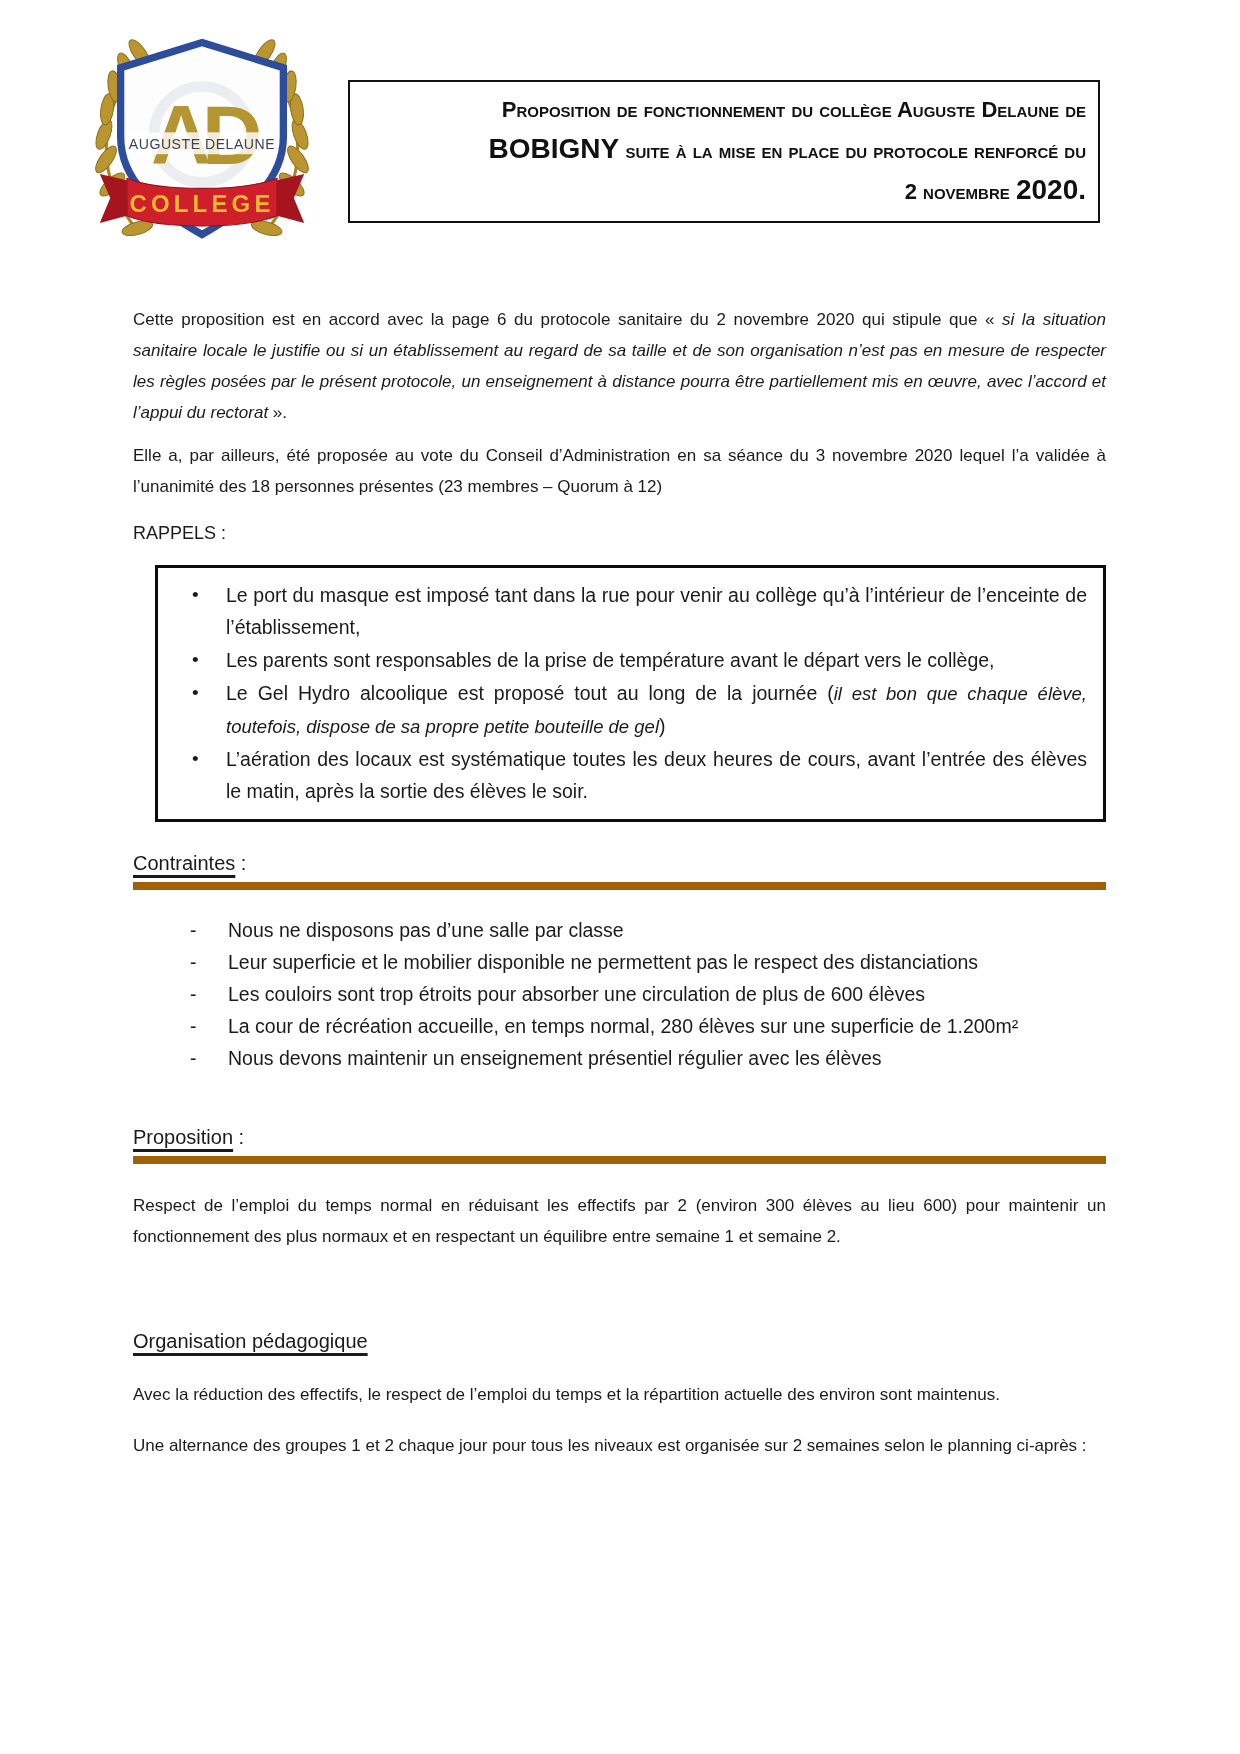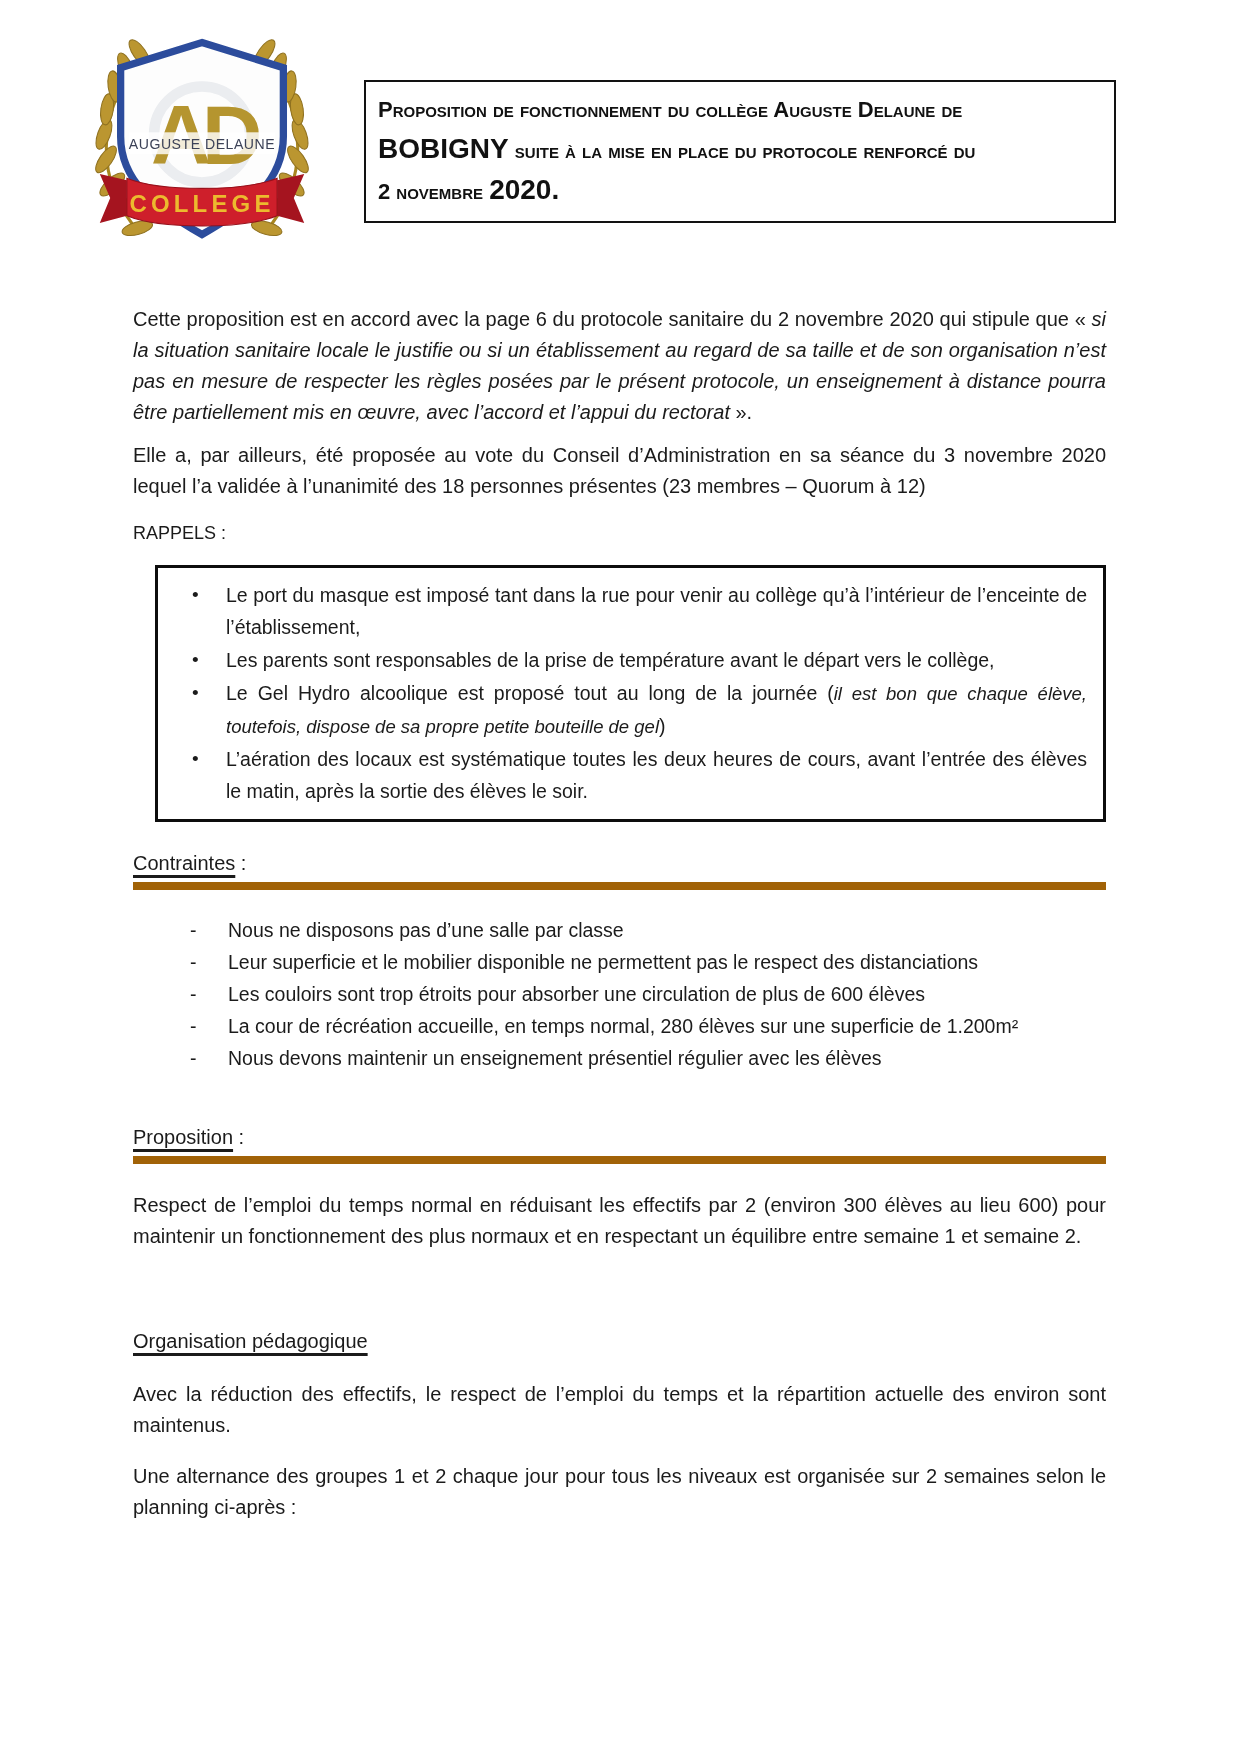--- a/index.html
+++ b/index.html
@@ -9,39 +9,39 @@
     background:#ffffff;
     font-family:"Liberation Sans", sans-serif;
     color:#1b1b1b;
     overflow:hidden;
     border-radius:13px;
   }
   
   .header{position:relative;height:272px;}
   .logo{position:absolute;left:76px;top:28px;width:252px;height:242px;}
   .title-box{
-    position:absolute;left:364px;top:80px;width:724px;
+    position:absolute;left:348px;top:80px;width:724px;
     border:2.5px solid #121212;
     padding:8px 12px 10px 12px;
-    text-align:left;
+    text-align:right;
     font-weight:bold;
     font-variant:small-caps;
     font-size:22px;
     line-height:39px;
     color:#111;
   }
   .title-big{
     font-variant:normal;
     text-transform:uppercase;
     font-size:28px;
   }
   
   .content{margin:0 134px 0 133px;}
   .para{
-    font-size:20px;line-height:31px;
+    font-size:17px;line-height:31px;
     text-align:justify;margin:0;
   }
   .para i{font-family:"Liberation Sans", sans-serif;}
   .intro{margin-top:32px;}
   .vote{margin-top:12px;}
   .rappels-heading{margin-top:16px;font-size:18px;}
   
   .rappels-box{
     margin-top:16px;margin-left:22px;
     border:3px solid #0d0d0d;

